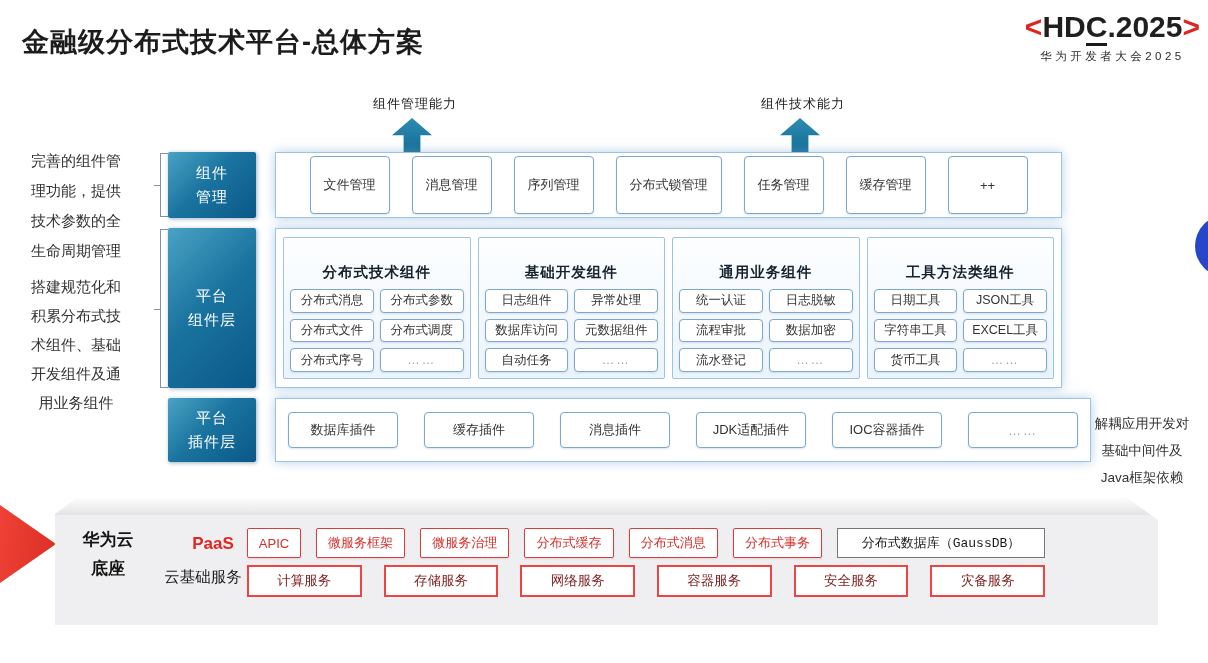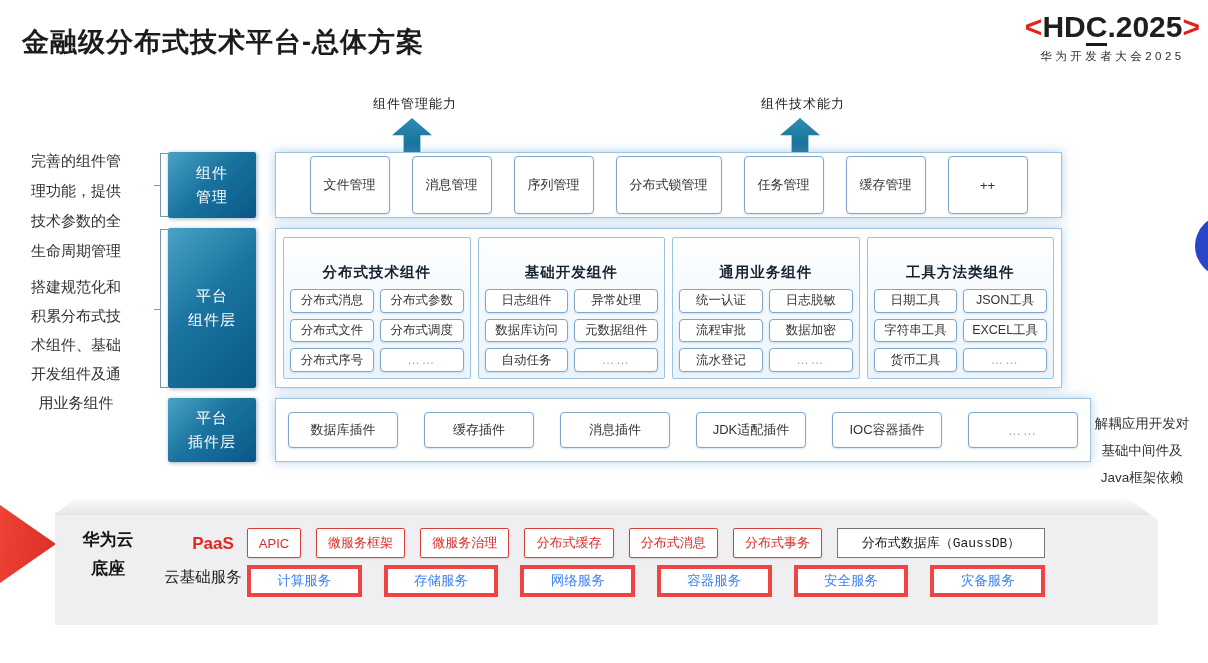--- a/index.html
+++ b/index.html
@@ -111,21 +111,21 @@
     border:1px solid #d4403c; color:#d4302c; background:#fff; font-size:13px;
     display:flex; align-items:center; justify-content:center; border-radius:2px;
     box-shadow:0 1px 2px rgba(200,80,80,.2); flex:1;
   }
   .rbox.small { flex:none; width:52px; }
   .gbox {
     flex:none; width:206px; border:1px solid #777; color:#1a1a1a; background:#fff;
     font-size:13px; display:flex; align-items:center; justify-content:center;font-family:Liberation Mono, monospace;
   }
   .cbox {
-    flex:1; border:4px solid #ef4444; background:#fff; color:#3b82f6; font-size:13.5px;
+    flex:1; border:2px solid #ef4444; background:#fff; color:#7f1d1d; font-size:13.5px;
     display:flex; align-items:center; justify-content:center;
   }
 
   
   .side-dot { position:absolute; left:1195px; top:215px; width:62px; height:62px;
     border-radius:50%; background:#2746c9; }
 </style>
 </head>
 <body>
 

